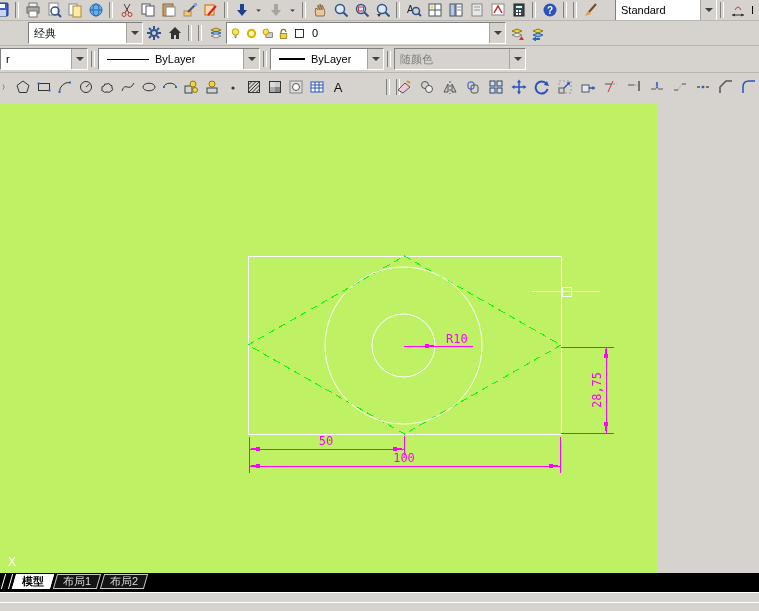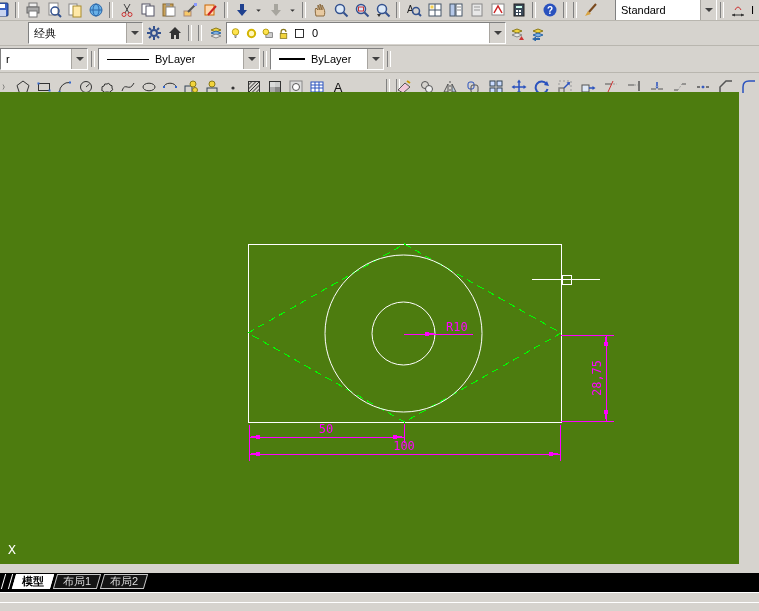--- a/index.html
+++ b/index.html
@@ -28,21 +28,21 @@
   .lw-line{width:26px;height:2px;background:#000;margin:0 6px 0 8px;flex:none;}
   .lc-icon{width:15px;height:15px;display:inline-flex;align-items:center;justify-content:center;flex:none;margin-left:1px;}
   .lc-icon svg{width:13px;height:13px;}
   #std-combo{width:100px;margin-left:14px;}
   #ws-combo{width:113px;margin-left:28px;}
   #layer-combo{width:278px;}
   #clipped-i{margin-left:3px;font-size:11px;}
   #modifybar{position:absolute;left:392px;top:0;height:100%;display:flex;align-items:center;}
   #modifybar .tbicon{margin:0 3px;}
   #draw-mod-sep{margin-left:38px;}
-  #canvas{position:absolute;top:92px;left:0;width:739px;height:472px;background:#4d7c0f;}
+  #canvas{position:absolute;top:104px;left:0;width:657px;height:472px;background:#bef264;}
   #canvas svg{position:absolute;top:0;left:0;}
   #tabstrip{position:absolute;top:573px;height:19px;left:0;right:0;background:#000;display:flex;align-items:flex-start;padding-top:1px;}
   .tabmark{width:1px;height:15px;background:#fff;transform:skewX(-16deg);margin:0 3px;flex:none;}
   .tab{height:13px;line-height:13px;padding:0 7px;margin-right:3px;transform:skewX(-16deg);
        border:1px solid #c8c8c8;background:#141414;color:#dcdcdc;font-size:11px;flex:none;}
   .tab .lbl{display:inline-block;transform:skewX(16deg);}
   .tab.active{background:#fff;color:#000;font-weight:bold;border-color:#fff;}
   #strip1{position:absolute;top:592px;height:9px;left:0;right:0;background:#d6d3ce;border-top:1px solid #fff;border-bottom:1px solid #808080;}
   #strip2{position:absolute;top:602px;height:9px;left:0;right:0;background:#d6d3ce;border-top:1px solid #fff;}
 </style>
@@ -346,20 +346,24 @@
       <span class="combo-text" style="padding-left:0">ByLayer</span>
       <span class="combo-arrow"></span>
     </div>
     <span class="tbsep"></span>
     <div class="combo" style="width:112px">
       <span class="lw-line"></span>
       <span class="combo-text" style="padding-left:0">ByLayer</span>
       <span class="combo-arrow"></span>
     </div>
     <span class="tbsep"></span>
+    <div class="combo disabled" style="width:130px">
+      <span class="combo-text">随颜色</span>
+      <span class="combo-arrow"></span>
+    </div>
   </div>
 
   <div class="trow" id="row4">
     <span style="display:flex;align-items:center;">
         <span class="tbicon half">
           <svg width="16" height="16" viewBox="0 0 16 16">
             <path d="M2 3 Q7 8 2 13" fill="none" stroke="#333"></path>
           </svg>
         </span>
         <span class="tbicon">

